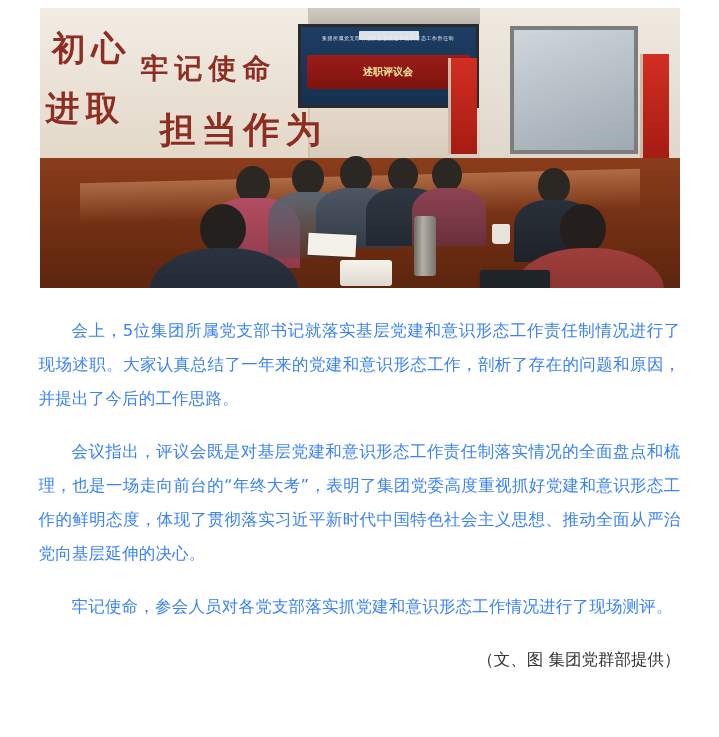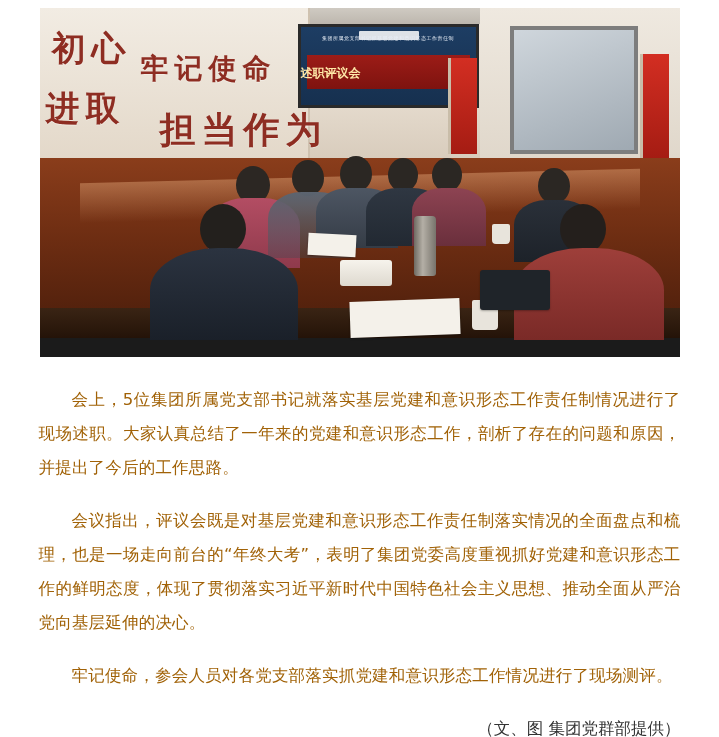--- a/index.html
+++ b/index.html
@@ -18,21 +18,21 @@
     position: relative;
     width: 719px;
     height: 737px;
     background: #ffffff;
   }
 
   
   .figure {
     margin: 8px auto 0 auto;
     width: 640px;
-    height: 349px;
+    height: 280px;
     position: relative;
     overflow: hidden;
     background: #1b1b1b;
   }
   .photo {
     position: absolute;
     inset: 0;
     overflow: hidden;
   }
   
@@ -72,21 +72,21 @@
     background: linear-gradient(180deg, #9c1c17 0%, #7e130f 100%);
   }
   .screen-title {
     position: absolute; left: 0; right: 0; top: 8px;
     text-align: center; color: #e7eef6; font-size: 5px;
     font-family: "DejaVu Sans", sans-serif;
     letter-spacing: .5px;
   }
   .screen-sub {
     position: absolute; left: 0; right: 0; top: 38px;
-    text-align: left; color: #ffe9a8; font-size: 12px; font-weight: bold;
+    text-align: center; color: #ffe9a8; font-size: 10px; font-weight: bold;
     font-family: Liberation Mono, monospace;
   }
   .screen-logo {
     position: absolute; left: 58px; top: 4px; width: 60px; height: 9px;
     background: rgba(255,255,255,.85); border-radius: 1px;
   }
   .ceiling {
     position: absolute; left: 0; top: 0; width: 100%; height: 16px;
     background: linear-gradient(180deg, #cfcac2 0%, #bdb7ae 100%);
   }
@@ -154,21 +154,21 @@
 
   
   .article {
     margin: 26px auto 0 auto;
     width: 642px;
   }
   .para {
     font-family: "DejaVu Sans", sans-serif;
     font-size: 16.5px;
     line-height: 34px;
-    color: #a16207;
+    color: #3b82f6;
     text-align: justify;
     text-indent: 2em;
     margin: 0 0 19px 0;
     letter-spacing: .2px;
   }
   .signature {
     font-family: "DejaVu Sans", sans-serif;
     font-size: 16.5px;
     line-height: 34px;
     color: #333333;

